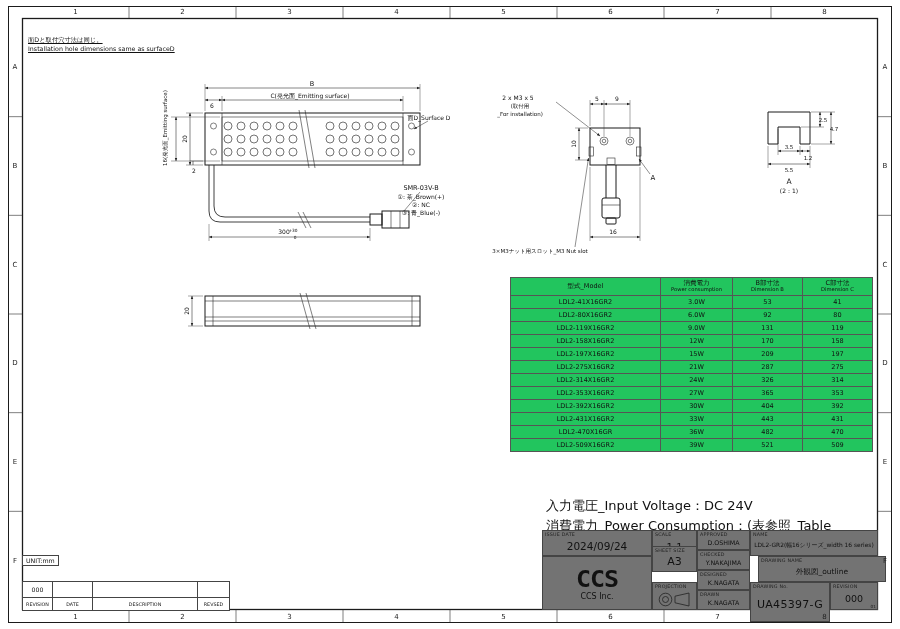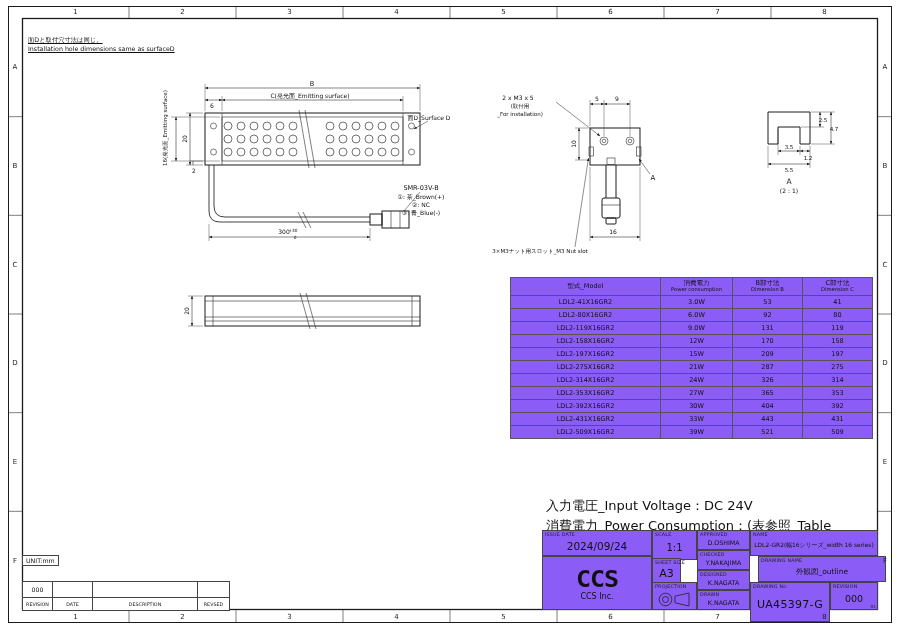--- a/index.html
+++ b/index.html
@@ -16,30 +16,30 @@
   .led{fill:#fdfdfd;stroke:#3a3a3a;stroke-width:0.7;}
   .dt{fill:#111;text-anchor:middle;font-size:6px;}
   .t4{font-size:4.3px;} .t55{font-size:5.5px;} .t6{font-size:6px;}
   .t65{font-size:6.5px;} .t7{font-size:7px;} .t75{font-size:7.5px;}
   
   #install-note{left:28px;top:36px;font-size:6.3px;line-height:1.4;color:#111;}
   #install-note div{text-decoration:underline;}
   
   .rlab{position:absolute;transform:translate(-50%,-50%);font-size:7px;color:#222;}
   
-  #spec-table{position:absolute;left:510px;top:277px;border-collapse:collapse;table-layout:fixed;background:#8b5cf6;}
+  #spec-table{position:absolute;left:510px;top:277px;border-collapse:collapse;table-layout:fixed;background:#22c55e;}
   #spec-table th,#spec-table td{border:0.8px solid #555;text-align:center;vertical-align:middle;font-weight:normal;padding:0;}
   #spec-table th{height:18px;font-size:6.5px;line-height:1.15;}
   #spec-table td{height:13px;font-size:6.5px;}
   #spec-table .th-en{display:block;font-size:5.2px;}
   
   #power-note{left:546px;top:496px;font-size:13px;line-height:1.55;color:#111;}
   
   #title-block{left:542px;top:530px;width:336px;height:80px;}
-  .tb-cell{position:absolute;border:0.6px solid #444;background:#8b5cf6;}
+  .tb-cell{position:absolute;border:0.6px solid #444;background:#737373;}
   .tb-label{position:absolute;top:1px;left:2px;font-size:4.8px;letter-spacing:0.2px;color:#222;white-space:nowrap;}
   .tb-value{position:absolute;left:0;right:0;top:5px;bottom:0;display:flex;align-items:center;justify-content:center;white-space:nowrap;}
   .v-issue{font-size:10.5px;} .v-scale{font-size:10px;} .v-sheet{font-size:11px;}
   .v-person{font-size:6.3px;} .v-name{font-size:5.9px;} .v-dname{font-size:7.5px;}
   .v-dno{font-size:11px;letter-spacing:0.3px;} .v-rev{font-size:9.5px;}
   #ccs-logo{font-family:"DejaVu Sans Mono","DejaVu Sans",monospace;font-weight:bold;font-size:25px;letter-spacing:-1px;transform:scaleY(0.92);}
   #ccs-inc{font-size:8px;margin-top:-2px;}
   .page-note{position:absolute;right:1px;bottom:0;font-size:4.3px;color:#222;}
   
   #unit-box{left:22px;top:555px;font-size:6.3px;border:0.6px solid #444;padding:1px 3px;background:#fff;}
@@ -356,20 +356,26 @@
         <td>404</td>
         <td>392</td>
       </tr>
       <tr>
         <td>LDL2-431X16GR2</td>
         <td>33W</td>
         <td>443</td>
         <td>431</td>
       </tr>
       <tr>
+        <td>LDL2-470X16GR</td>
+        <td>36W</td>
+        <td>482</td>
+        <td>470</td>
+      </tr>
+      <tr>
         <td>LDL2-509X16GR2</td>
         <td>39W</td>
         <td>521</td>
         <td>509</td>
       </tr>
     </tbody>
 </table>
 
 <div class="abs" id="power-note">
   <div>入力電圧_Input Voltage：DC 24V</div>
@@ -382,21 +388,21 @@
     <span class="tb-value v-issue">2024/09/24</span>
   </div>
   <div class="tb-cell" style="left:0;top:26px;width:110px;height:54px;display:flex;flex-direction:column;align-items:center;justify-content:center">
     <div id="ccs-logo">CCS</div>
     <div id="ccs-inc">CCS Inc.</div>
   </div>
   <div class="tb-cell" style="left:110px;top:0;width:45px;height:30px">
     <span class="tb-label">SCALE</span>
     <span class="tb-value v-scale">1:1</span>
   </div>
-  <div class="tb-cell" style="left:110px;top:28px;width:29px;height:26px">
+  <div class="tb-cell" style="left:110px;top:16px;width:45px;height:26px">
     <span class="tb-label">SHEET  SIZE</span>
     <span class="tb-value v-sheet">A3</span>
   </div>
   <div class="tb-cell" style="left:110px;top:52px;width:45px;height:28px">
     <span class="tb-label">PROJECTION</span>
     <span class="tb-value" style="top:7px">
       <svg width="34" height="15" viewBox="0 0 34 15">
         <circle cx="7.5" cy="7.5" r="3" fill="none" stroke="#222" stroke-width="0.8"></circle>
         <circle cx="7.5" cy="7.5" r="6.3" fill="none" stroke="#222" stroke-width="0.8"></circle>
         <path d="M17,4.2 L31,1 L31,14 L17,10.8 Z" fill="none" stroke="#222" stroke-width="0.8"></path>

